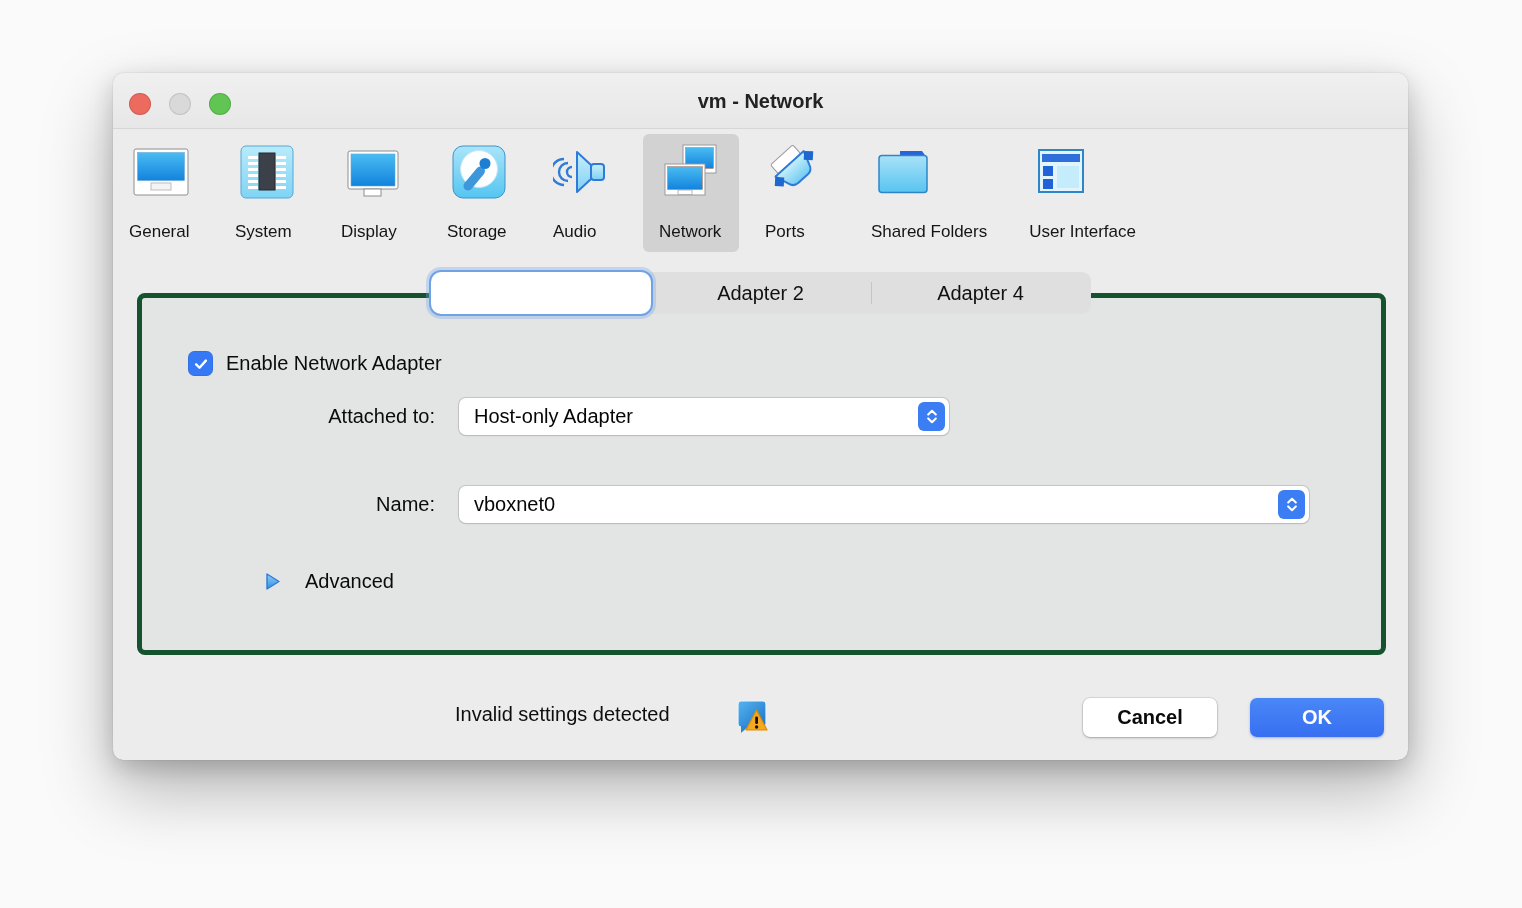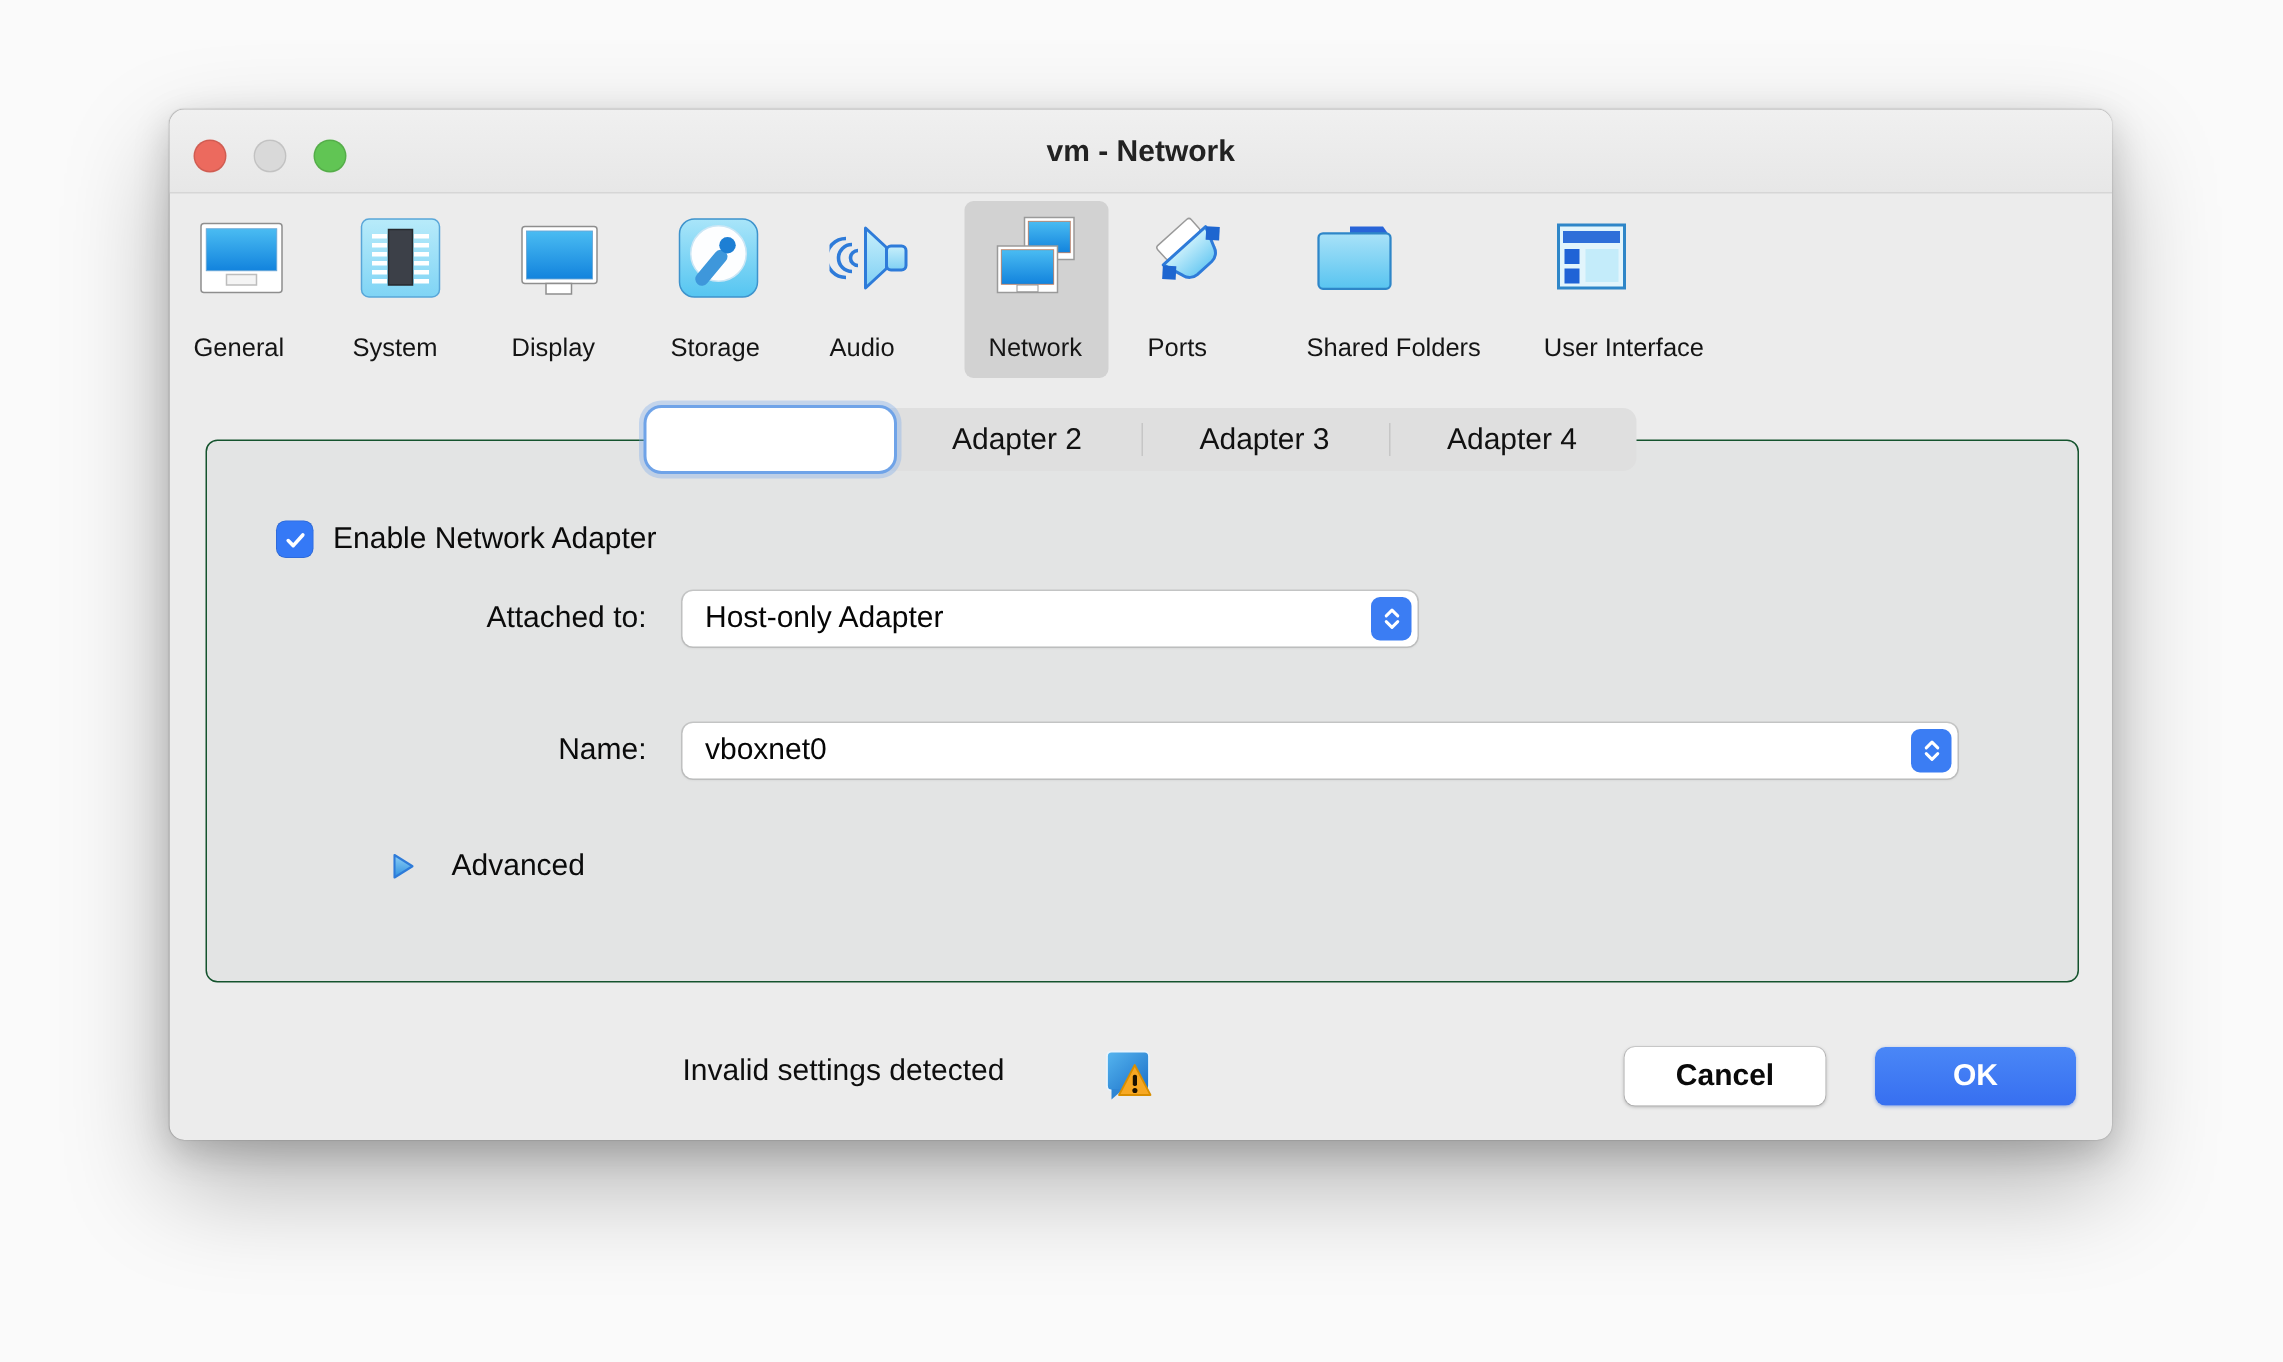--- a/index.html
+++ b/index.html
@@ -52,21 +52,21 @@
   }
   .tab.sep::before { content:""; position:absolute; left:0; top:10px; width:1px; height:22px; background:#C6C6C6; }
   .tab.selected {
     background:#FFFFFF; border-radius:10px;
     box-shadow:0 0 0 2px #6FA3E8, 0 0 0 5px rgba(120,170,235,.35);
   }
 
   
   .panel {
     position:absolute; left:24px; top:220px; width:1249px; height:362px;
-    background:#E3E4E4; border:1px solid #14532d; border-radius:8px;
+    background:#E3E4E4; border:5px solid #14532d; border-radius:8px;
   }
   .chk-row { position:absolute; left:46px; top:53px; display:flex; align-items:center; gap:13px; }
   .checkbox {
     width:25px; height:25px; border-radius:6.5px; background:#3579F6;
     display:flex; align-items:center; justify-content:center;
     box-shadow:inset 0 0 0 .5px rgba(0,0,0,.15);
   }
   .chk-label { font-size:20px; color:#0B0B0B; }
 
   .form-row { position:absolute; left:0; width:100%; display:flex; align-items:center; }
@@ -286,21 +286,20 @@
           </svg>
         </span>
         <span class="tb-label">User Interface</span>
       </div>
 
     </div>
 
     <div class="tabbar">
       <div class="tab selected"></div>
       <div class="tab">Adapter 2</div>
-      <div class="tab sep">Adapter 3</div>
       <div class="tab sep">Adapter 4</div>
     </div>
 
     <div class="panel">
 
       <div class="chk-row">
         <div class="checkbox">
           <svg width="18" height="18" viewBox="0 0 24 24">
             <path d="M5.5 12.5 L10 17 L18.5 7.5" fill="none" stroke="#FFFFFF" stroke-width="3.2" stroke-linecap="round" stroke-linejoin="round"></path>
           </svg>

